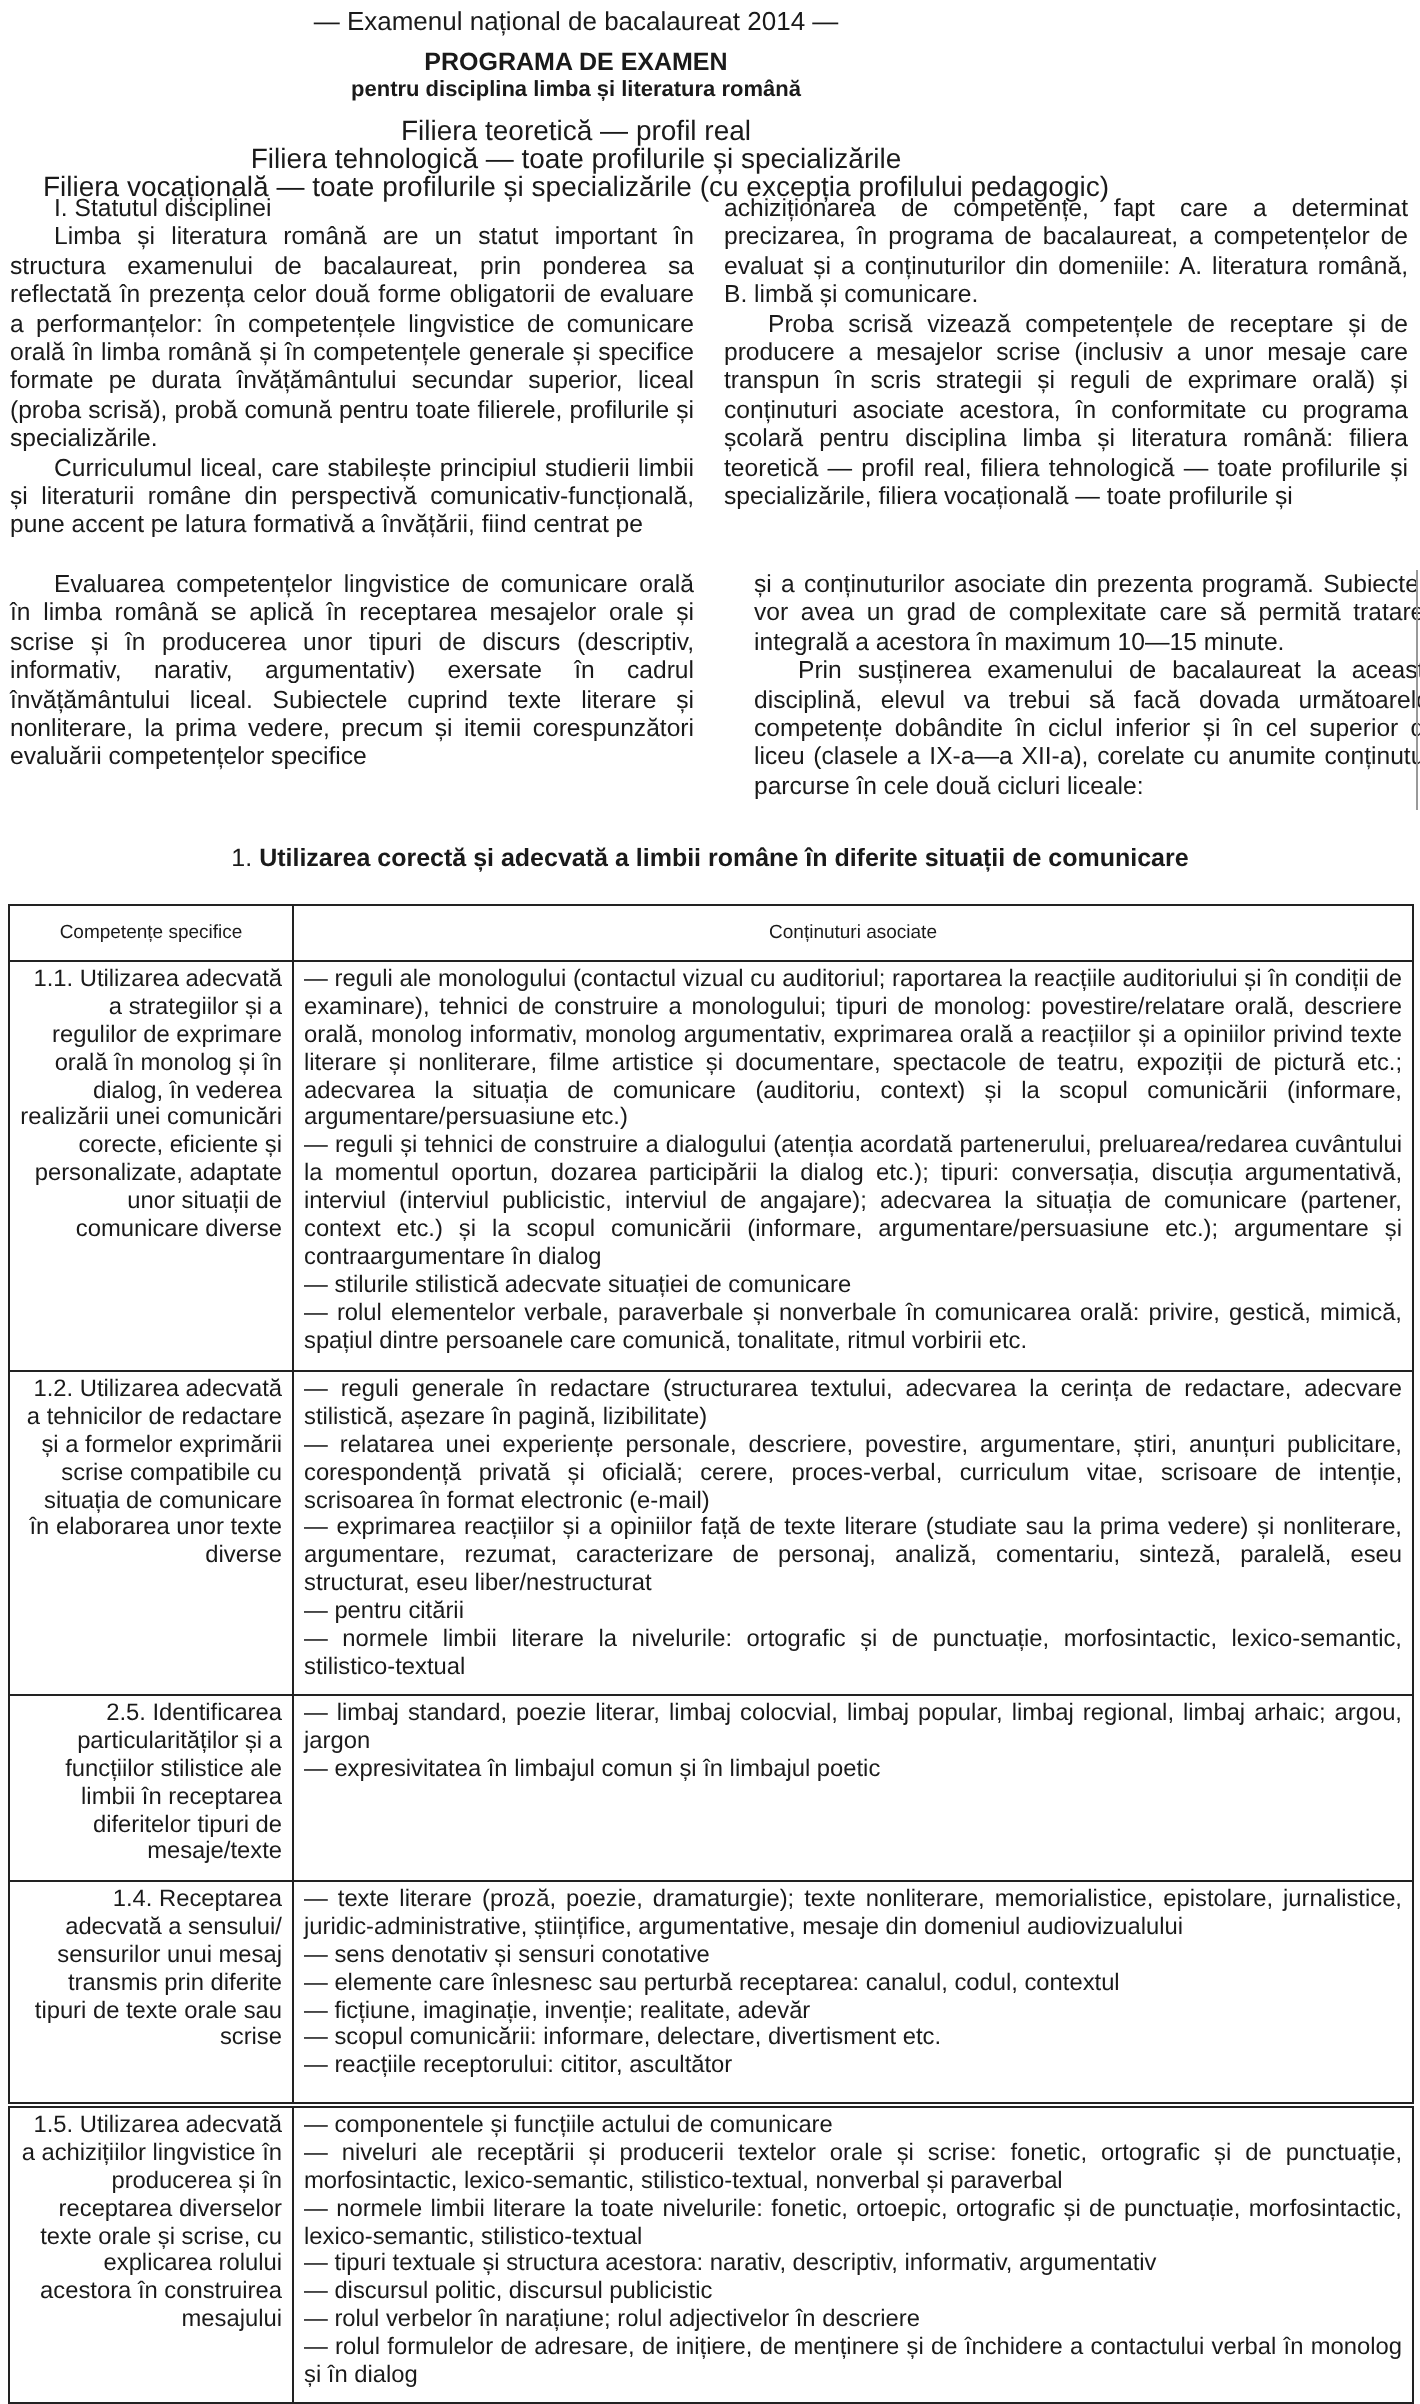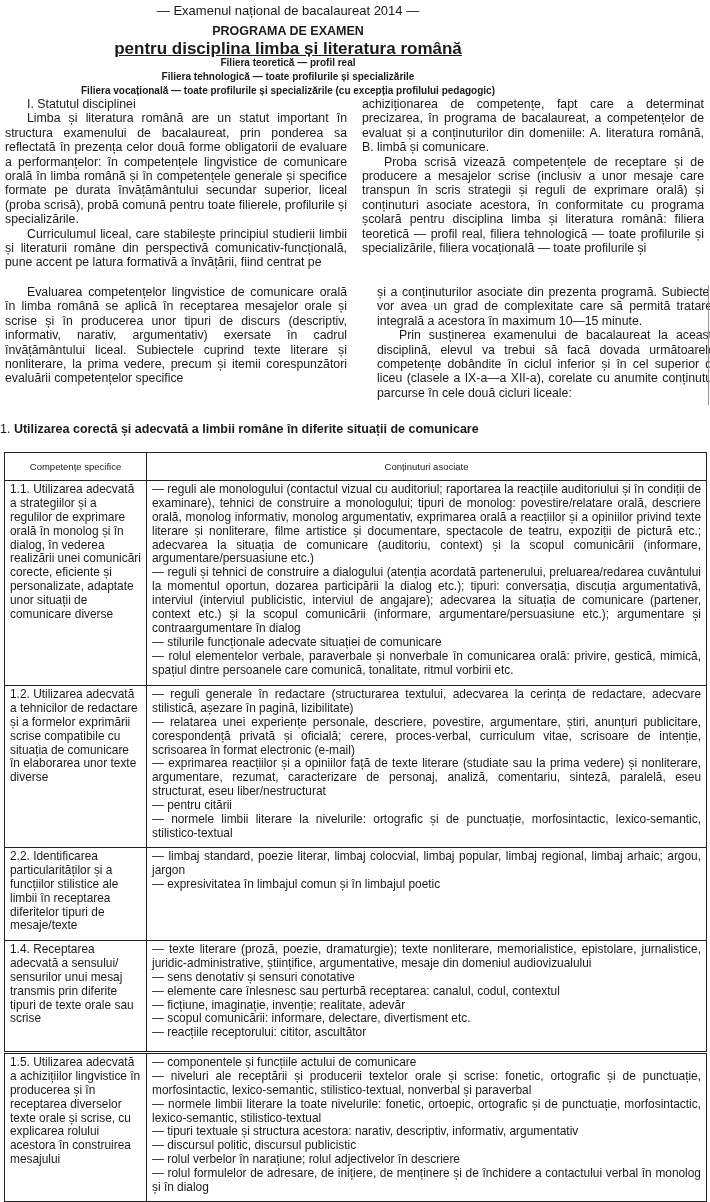--- a/index.html
+++ b/index.html
@@ -1,46 +1,46 @@
 <!DOCTYPE html>
 <html><head>
 <meta charset="utf-8">
 <style>
   html, body { margin: 0; padding: 0; background: #ffffff; }
   body { width: 710px; height: 1202px; overflow: hidden; position: relative;
          font-family: "Liberation Sans", sans-serif; color: #1a1a1a; }
   .hdr { position: absolute; left: 0; width: 576px; text-align: center; }
   .hdr-top { top: 3px; font-size: 13px; }
   .hdr-title { top: 24px; font-size: 12.5px; font-weight: bold; }
-  .hdr-sub { top: 39px; font-size: 17px; font-weight: bold; text-decoration: underline; }
-  .hdr-f { font-size: 10px; font-weight: bold; }
+  .hdr-sub { top: 39px; font-size: 11px; font-weight: bold; }
+  .hdr-f { font-size: 14px; font-weight: normal; }
   .hdr-f1 { top: 57px; }
   .hdr-f2 { top: 71px; }
   .hdr-f3 { top: 85px; }
 
   .col { position: absolute; width: 342px; font-size: 12.3px; line-height: 14.4px; text-align: justify; }
   .col p { margin: 0; }
   .col .ind { text-indent: 22px; }
   .col .sect { text-indent: 22px; }
   .col .sect b { font-weight: normal; }
   .c1 { left: 5px; top: 97px; }
   .c2 { left: 362px; top: 97px; }
   .c3 { left: 5px; top: 285px; }
   .c4 { left: 362px; top: 285px; margin-left: 15px; }
   .vrule { position: absolute; left: 708px; top: 285px; width: 1px; height: 120px; background: #999; }
 
-  .tbl-title { position: absolute; left: 0; top: 422px; width: 710px; text-align: left;
+  .tbl-title { position: absolute; left: 0; top: 422px; width: 710px; text-align: center;
                font-size: 12.5px; }
   .tbl-title b { font-weight: bold; }
 
   table.prog { position: absolute; left: 4px; top: 452px; width: 703px; border-collapse: collapse;
                font-size: 11.9px; line-height: 13.9px; }
   table.prog td, table.prog th { border: 1.5px solid #222; vertical-align: top; padding: 2px 5px 6px 5px; }
   table.prog th { font-weight: normal; font-size: 9.5px; text-align: center; padding: 7px 4px 6px 4px; }
-  table.prog td.cs { width: 131px; text-align: left; }
+  table.prog td.cs { width: 131px; text-align: right; }
   table.prog td.ca { text-align: justify; }
   table.prog td.ca div { margin: 0; }
   tr.sep td { border-top: 3px double #222; }
   .r11 td { height: 196px; }
   .r12 td { height: 148px; }
   .r13 td { height: 84px; }
   .r14 td { height: 102px; }
   .r15 td { height: 136px; }
 </style>
 </head>
@@ -88,36 +88,36 @@
       <th>Competențe specifice</th>
       <th>Conținuturi asociate</th>
     </tr>
   </thead>
   <tbody>
     <tr class="r11">
       <td class="cs">1.1. Utilizarea adecvată a strategiilor și a regulilor de exprimare orală în monolog și în dialog, în vederea realizării unei comunicări corecte, eficiente și personalizate, adaptate unor situații de comunicare diverse</td>
       <td class="ca">
         <div>— reguli ale monologului (contactul vizual cu auditoriul; raportarea la reacțiile auditoriului și în condiții de examinare), tehnici de construire a monologului; tipuri de monolog: povestire/relatare orală, descriere orală, monolog informativ, monolog argumentativ, exprimarea orală a reacțiilor și a opiniilor privind texte literare și nonliterare, filme artistice și documentare, spectacole de teatru, expoziții de pictură etc.; adecvarea la situația de comunicare (auditoriu, context) și la scopul comunicării (informare, argumentare/persuasiune etc.)</div>
         <div>— reguli și tehnici de construire a dialogului (atenția acordată partenerului, preluarea/redarea cuvântului la momentul oportun, dozarea participării la dialog etc.); tipuri: conversația, discuția argumentativă, interviul (interviul publicistic, interviul de angajare); adecvarea la situația de comunicare (partener, context etc.) și la scopul comunicării (informare, argumentare/persuasiune etc.); argumentare și contraargumentare în dialog</div>
-        <div>—  stilurile funcționale adecvate situației de comunicare</div>
+        <div>—  stilurile stilistică adecvate situației de comunicare</div>
         <div>— rolul elementelor verbale, paraverbale și nonverbale în comunicarea orală: privire, gestică, mimică, spațiul dintre persoanele care comunică, tonalitate, ritmul vorbirii etc.</div>
       </td>
     </tr>
     <tr class="r12">
       <td class="cs">1.2. Utilizarea adecvată a tehnicilor de redactare și a formelor exprimării scrise compatibile cu situația de comunicare în elaborarea unor texte diverse</td>
       <td class="ca">
         <div>— reguli generale în redactare (structurarea textului, adecvarea la cerința de redactare, adecvare stilistică, așezare în pagină, lizibilitate)</div>
         <div>— relatarea unei experiențe personale, descriere, povestire, argumentare, știri, anunțuri publicitare, corespondență privată și oficială; cerere, proces-verbal, curriculum vitae, scrisoare de intenție, scrisoarea în format electronic (e-mail)</div>
         <div>— exprimarea reacțiilor și a opiniilor față de texte literare (studiate sau la prima vedere) și nonliterare, argumentare, rezumat, caracterizare de personaj, analiză, comentariu, sinteză, paralelă, eseu structurat, eseu liber/nestructurat</div>
         <div>— pentru citării</div>
         <div>— normele limbii literare la nivelurile: ortografic și de punctuație, morfosintactic, lexico-semantic, stilistico-textual</div>
       </td>
     </tr>
     <tr class="r13">
-      <td class="cs">2.2. Identificarea particularităților și a funcțiilor stilistice ale limbii în receptarea diferitelor tipuri de mesaje/texte</td>
+      <td class="cs">2.5. Identificarea particularităților și a funcțiilor stilistice ale limbii în receptarea diferitelor tipuri de mesaje/texte</td>
       <td class="ca">
         <div>— limbaj standard, poezie literar, limbaj colocvial, limbaj popular, limbaj regional, limbaj arhaic; argou, jargon</div>
         <div>— expresivitatea în limbajul comun și în limbajul poetic</div>
       </td>
     </tr>
     <tr class="r14">
       <td class="cs">1.4. Receptarea adecvată a sensului/ sensurilor unui mesaj transmis prin diferite tipuri de texte orale sau scrise</td>
       <td class="ca">
         <div>— texte literare (proză, poezie, dramaturgie); texte nonliterare, memorialistice, epistolare, jurnalistice, juridic-administrative, științifice, argumentative, mesaje din domeniul audiovizualului</div>
         <div>— sens denotativ și sensuri conotative</div>

